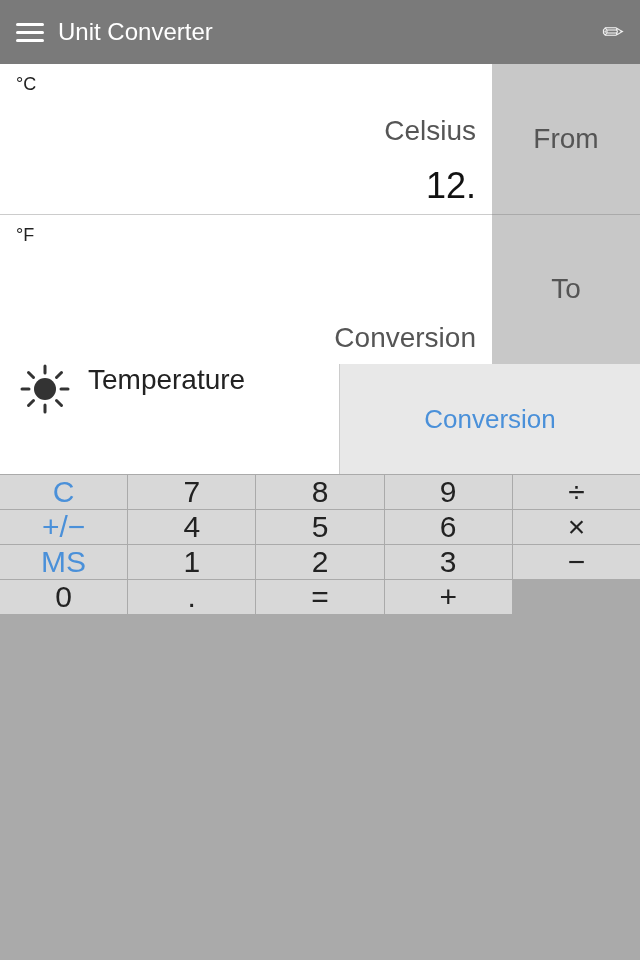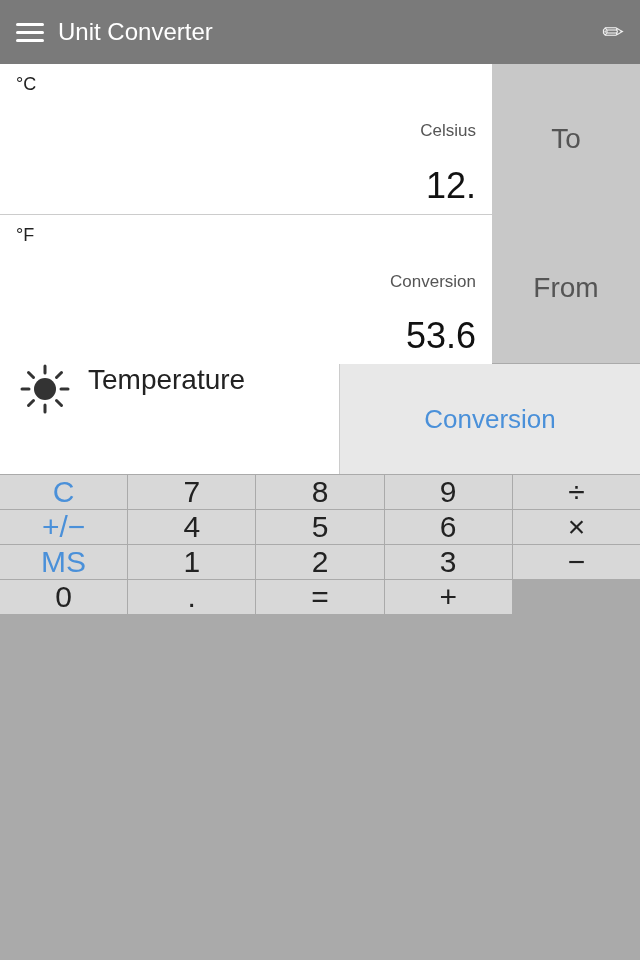--- a/index.html
+++ b/index.html
@@ -77,21 +77,21 @@
       justify-content: space-between;
       padding: 10px 16px 10px 16px;
       position: relative;
     }
     .unit-label {
       font-size: 18px;
       color: #222;
       font-weight: 400;
     }
     .unit-name {
-      font-size: 17px;
+      font-size: 28px;
       color: #555;
       text-align: right;
     }
     .unit-value {
       font-size: 36px;
       font-weight: 300;
       text-align: right;
       color: #111;
       line-height: 1;
     }
@@ -209,29 +209,28 @@
 
     <div id="from-display">
       <span class="unit-label">°C</span>
       <span class="unit-name">Celsius</span>
       <span class="unit-value">12.</span>
     </div>
 
     <div id="to-display">
       <span class="unit-label">°F</span>
       <span class="unit-name">Conversion</span>
-      <span class="unit-value">53.6</span>
     </div>
   </div>
   <div id="display-sidebar">
+    <div id="from-btn">
+      <span class="side-btn-label">From</span>
+    </div>
     <div id="to-btn">
       <span class="side-btn-label">To</span>
-    </div>
-    <div id="from-btn">
-      <span class="side-btn-label">From</span>
     </div>
   </div>
 </div>
 
 <div id="category-row">
   <div id="category-left">
     <svg id="sun-icon" viewBox="0 0 50 50" width="50" height="50">
       <circle cx="25" cy="25" r="11" fill="#333"></circle>
       <g stroke="#333" stroke-width="3" stroke-linecap="round">
         <line x1="25" y1="2" x2="25" y2="9"></line>

